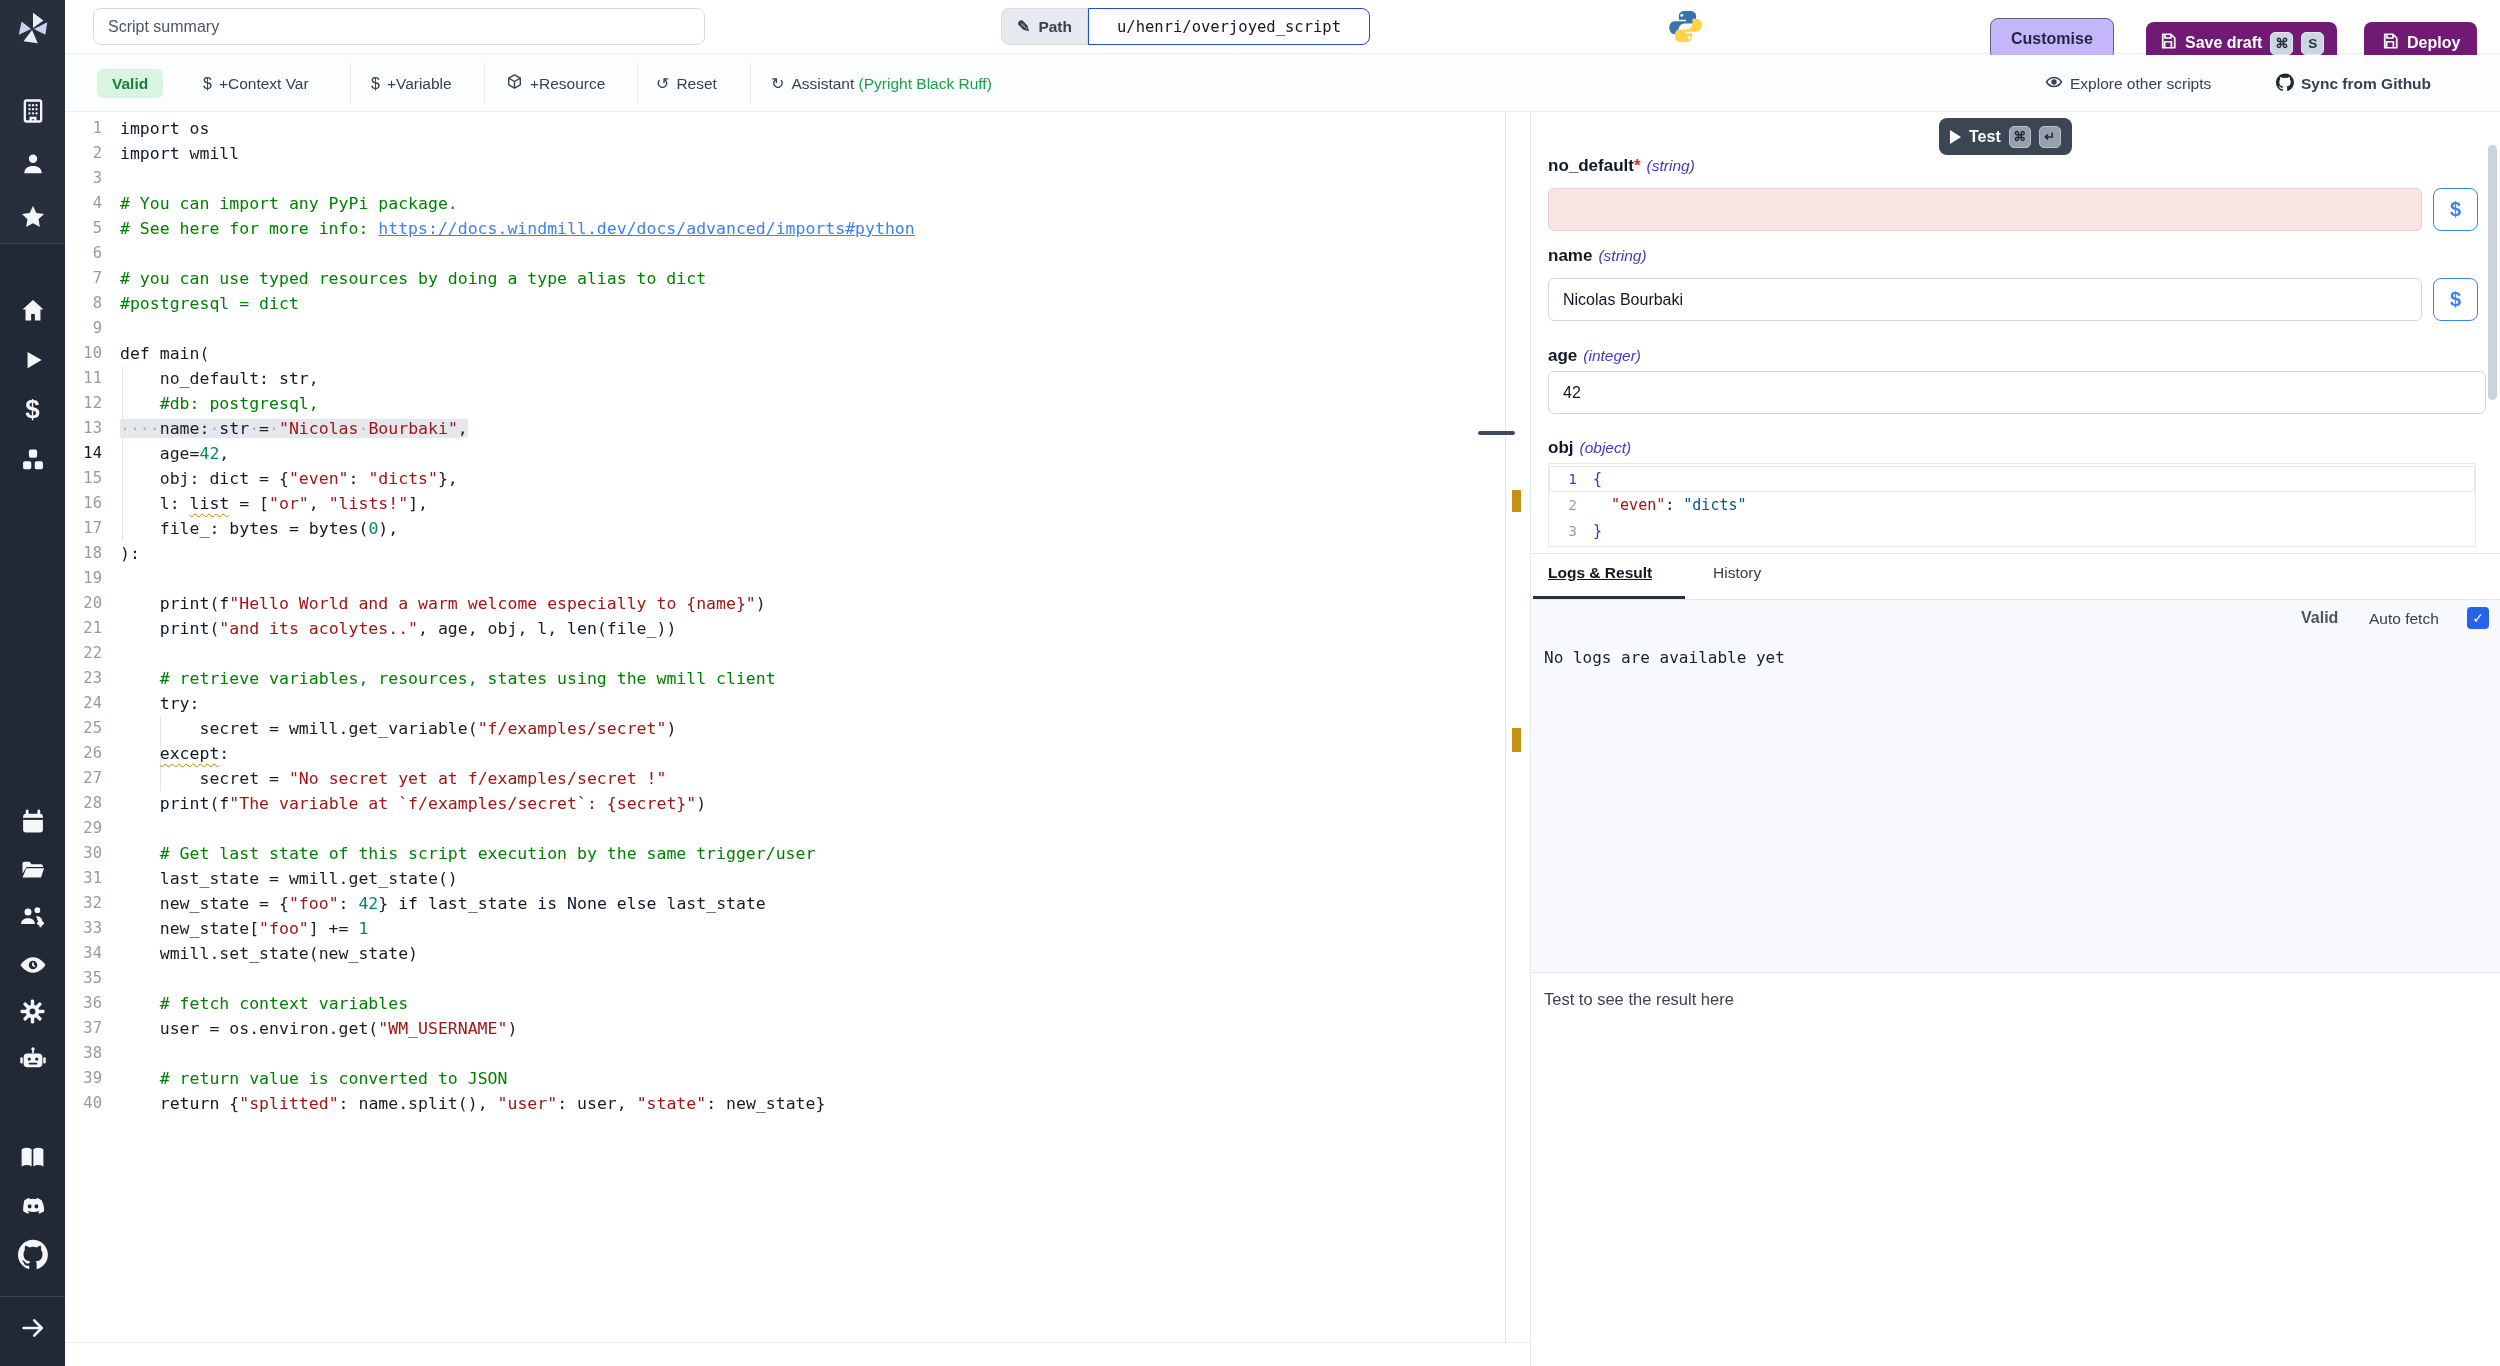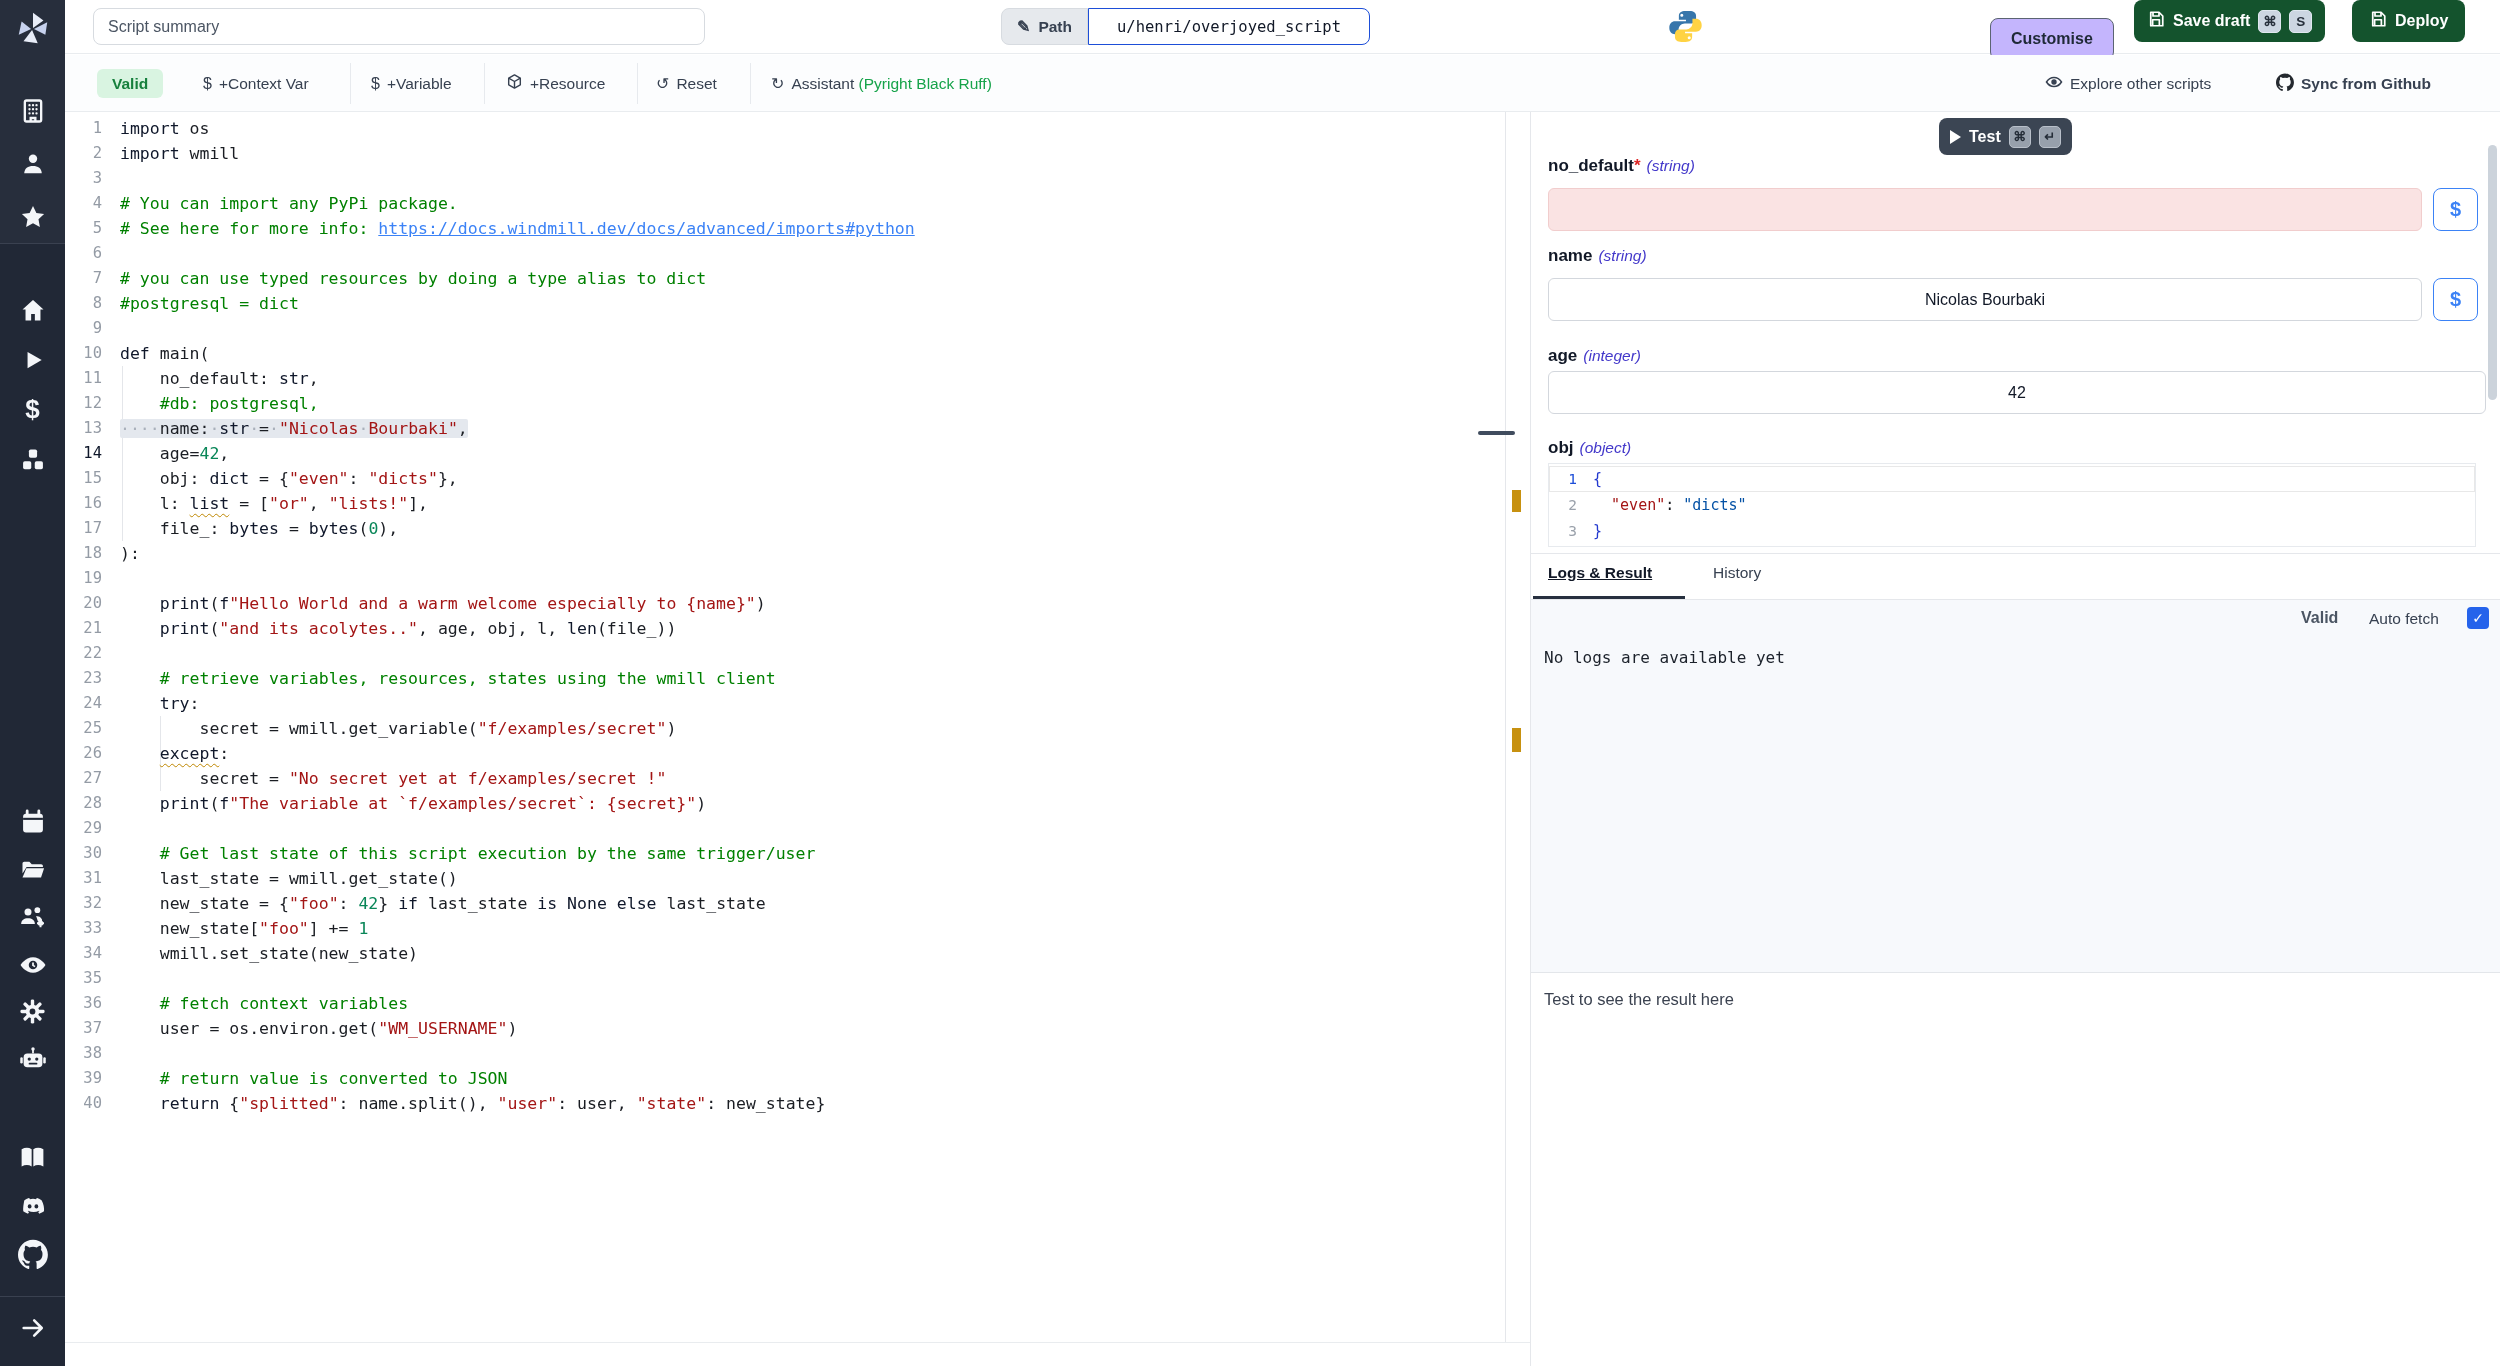--- a/index.html
+++ b/index.html
@@ -24,23 +24,23 @@
   .summary-in::placeholder { color:#4b5563; opacity:1; }
   .pathgrp { position:absolute; left:936px; top:8px; height:37px; display:flex; }
   .pathlbl { background:#e6e9ed; border:1px solid #d7dbe0; border-right:none; border-radius:8px 0 0 8px;
     display:flex; align-items:center; gap:8px; padding:0 15px; font-size:15.5px; font-weight:bold; color:#374151; }
   .pathval { background:#fff; border:1px solid #1d4ed8; border-radius:0 8px 8px 0;
     display:flex; align-items:center; padding:0 28px; font-family:"DejaVu Sans Mono",monospace;
     font-size:15.5px; color:#111827; }
   .btn-outline { position:absolute; top:18px; height:42px; background:#c4b5fd; border:1.5px solid #5b6472;
     border-radius:8px; font-size:16px; font-weight:600; color:#1f2937; padding:0 20px;
     display:flex; align-items:center; cursor:pointer; font-family:inherit; }
-  .btn-blue { position:absolute; top:0; height:42px; background:#14532d; border:none; border-radius:8px;
+  .btn-blue { position:absolute; top:22px; height:42px; background:#701a75; border:none; border-radius:8px;
     color:#fff; font-size:16px; font-weight:700; display:flex; align-items:center; gap:8px;
-    padding:0 13px; cursor:pointer; font-family:inherit; }
+    padding:0 13px; cursor:pointer; font-family:inherit;margin-left:12px; }
   .kbd { width:23px; height:23px; background:#ccd6e2; border:1px solid #e0e8f0; border-radius:5px;
     color:#27303c; font-size:13.5px; font-weight:600; display:flex; align-items:center; justify-content:center; }
 
   
   .tl { left:65px; top:55px; width:2435px; height:57px; background:#fcfdfe; border-bottom:1px solid #e9ecef; }
   .valid { position:absolute; left:32px; top:14px; height:29px; background:#d9f4e1; border-radius:6px;
     color:#17803d; font-size:15.5px; font-weight:bold; display:flex; align-items:center; padding:0 15px; }
   .tli { position:absolute; top:14px; height:29px; display:flex; align-items:center; gap:7px;
     font-size:15.5px; color:#374151; cursor:pointer; white-space:nowrap; }
   .tli .glyph { font-size:16px; color:#374151; }
@@ -72,21 +72,21 @@
     cursor:pointer; font-family:inherit; }
   .test-btn .lbl { font-size:16px; font-weight:700; }
   .kbd2 { width:22px; height:22px; background:#97a0ac; border:1px solid #b9c0ca; border-radius:5px;
     color:#252d38; font-size:13px; font-weight:600; display:flex; align-items:center; justify-content:center; }
   .play-tri { width:0; height:0; border-top:7px solid transparent; border-bottom:7px solid transparent;
     border-left:11px solid #fff; }
   .flabel { position:absolute; left:17px; font-size:17px; font-weight:700; color:#111827; }
   .req { color:#dc2626; }
   .ftype { font-weight:500; font-style:italic; font-size:15.5px; color:#4338ca; margin-left:6px; }
   .fin { position:absolute; left:17px; width:874px; height:43px; border:1px solid #d3d7dd; border-radius:6px;
-    padding:0 14px; font-size:16px; color:#111827; font-family:"Liberation Sans",sans-serif; outline:none; background:#fff;text-align:center; }
+    padding:0 14px; font-size:16px; color:#111827; font-family:"Liberation Sans",sans-serif; outline:none; background:#fff; }
   .fin.invalid { background:#fae3e3; border-color:#f1cdcd; }
   .fin.full { width:938px; }
   .dollar-btn { position:absolute; left:902px; width:45px; height:43px; background:#fff;
     border:1.5px solid #3b82f6; border-radius:8px; color:#3b82f6; font-size:20px; font-weight:600;
     display:flex; align-items:center; justify-content:center; cursor:pointer; font-family:inherit; }
   .obj-ed { position:absolute; left:17px; top:351px; width:928px; height:84px; border:1px solid #e7eaee;
     background:#fff; padding-top:2px; }
   .orow { display:flex; height:26px; font-family:"DejaVu Sans Mono",monospace; font-size:15px; line-height:26px; position:relative; }
   .orow.cur { box-shadow:0 0 0 1px #e8e8e8 inset; }
   .oln { width:28px; text-align:right; color:#9aa1ab; font-size:14.5px; flex:none; }

